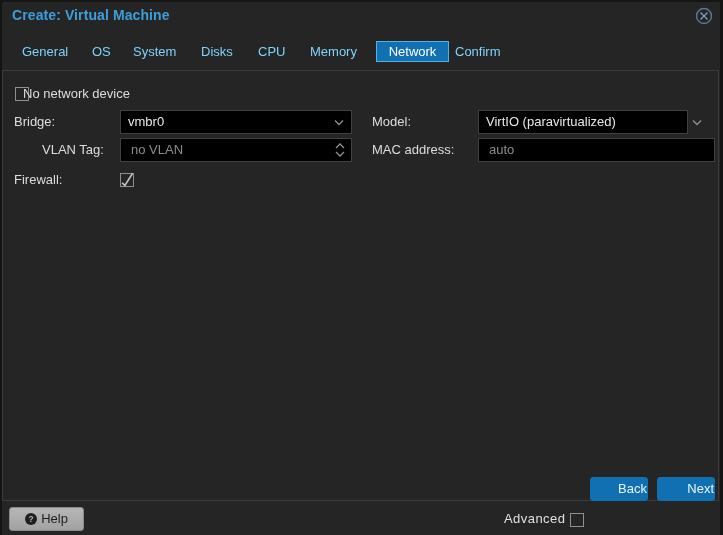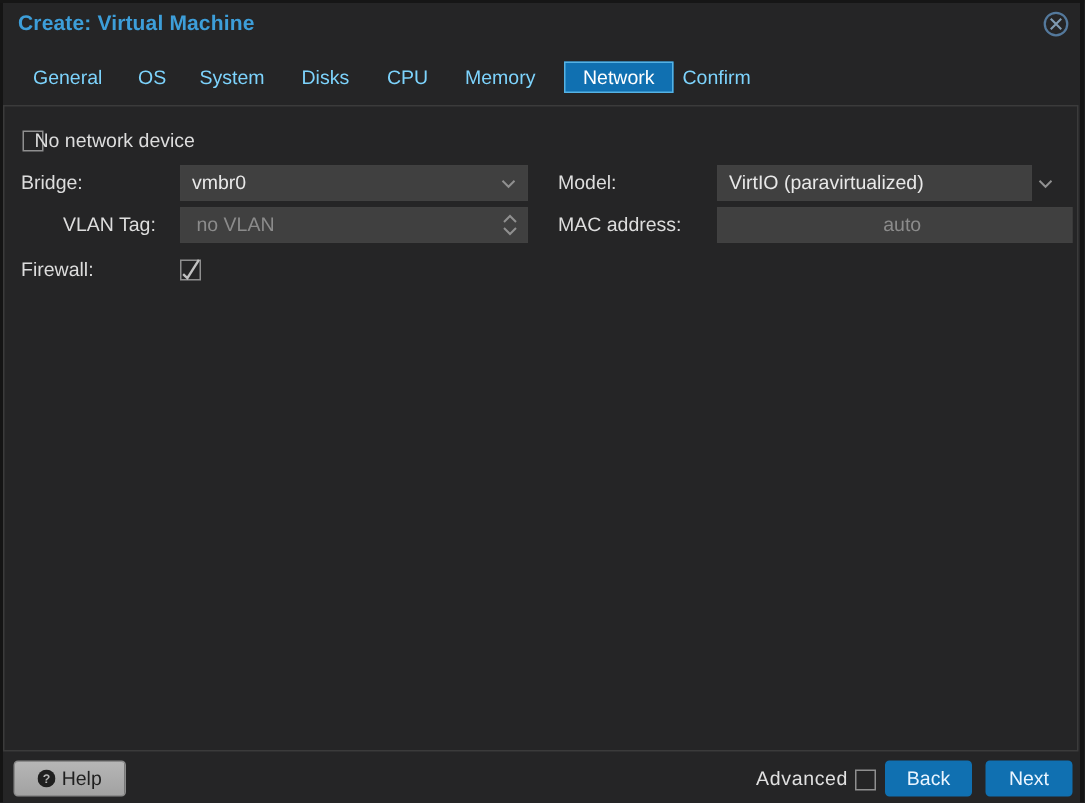--- a/index.html
+++ b/index.html
@@ -28,36 +28,36 @@
     background:transparent; border:1px solid #3b3b3b;
   }
   .edge { position:absolute; top:0; width:3px; height:535px; background:#141414; }
   .cb {
     position:absolute; width:14px; height:14px;
     border:1px solid #8f8f8f; background:transparent;
   }
   .lbl { position:absolute; color:#dddddd; font-size:13px; line-height:24px; height:24px; }
   .field {
     position:absolute; width:232px; height:24px;
-    background:#404040; border:1px solid #414141;
+    background:#000000; border:1px solid #414141;
     color:#e8e8e8; font-size:13px; line-height:22px;
     padding-left:7px;
   }
   .field.placeholder { color:#8b8b8b;padding-left:10px; }
   .chev { position:absolute; color:#9a9a9a; }
   .helpbtn {
     position:absolute; left:9px; top:507px; width:75px; height:24px;
     background:linear-gradient(#b6b6b6,#a2a2a2);
     border:1px solid #8a8a8a; border-radius:3px;
     color:#1f1f1f; font-size:13px; line-height:22px; text-align:center;
   }
   .bluebtn {
-    position:absolute; top:507px; height:24px;
+    position:absolute; top:477px; height:24px;
     background:#1070b1; border:1px solid #1070b1; border-radius:3px;
-    color:#eaf5ff; font-size:13px; line-height:22px; text-align:center;
+    color:#eaf5ff; font-size:13px; line-height:22px; text-align:right;
   }
   .advlbl { position:absolute; left:504px; top:507px; color:#e0e0e0; font-size:13px; letter-spacing:0.45px; line-height:24px; }
 </style>
 </head>
 <body>
 
   <div class="title">Create: Virtual Machine</div>
   <div class="closebtn">
     <svg width="18" height="18" viewBox="0 0 18 18">
       <circle cx="9" cy="9" r="7.5" fill="none" stroke="#54799c" stroke-width="1.5"></circle>
@@ -98,21 +98,21 @@
     </svg>
   </div>
 
   <div class="lbl" style="left:372px; top:110px;">Model:</div>
   <div class="field" style="left:478px; top:110px; width:210px;">VirtIO (paravirtualized)</div>
   <svg class="chev" style="left:691px; top:119px;" width="12" height="8" viewBox="0 0 12 8">
     <path d="M2 1.5 L6 5.5 L10 1.5" stroke="#909090" stroke-width="1.3" fill="none"></path>
   </svg>
 
   <div class="lbl" style="left:372px; top:138px;">MAC address:</div>
-  <div class="field placeholder" style="left:478px; top:138px; width:237px;text-align:center;">auto</div>
+  <div class="field placeholder" style="left:478px; top:138px; width:237px;">auto</div>
 
   <div class="edge" style="left:0;width:2px;"></div>
   <div style="position:absolute;left:0;top:0;width:723px;height:2px;background:#161616;"></div>
   <div class="edge" style="left:720px;"></div>
   <div class="helpbtn">
     <span style="position:relative;">
       <svg width="12" height="12" viewBox="0 0 16 16" style="position:relative; top:2px; margin-right:4px;">
         <circle cx="8" cy="8" r="8" fill="#1f1f1f"></circle>
         <text x="8" y="12" font-size="11" font-weight="bold" fill="#b5b5b5" text-anchor="middle" font-family="Liberation Sans">?</text>
       </svg>Help</span>

